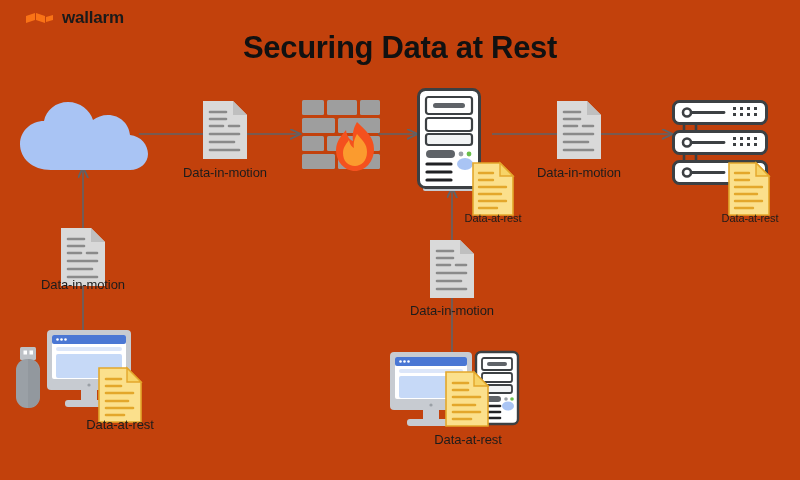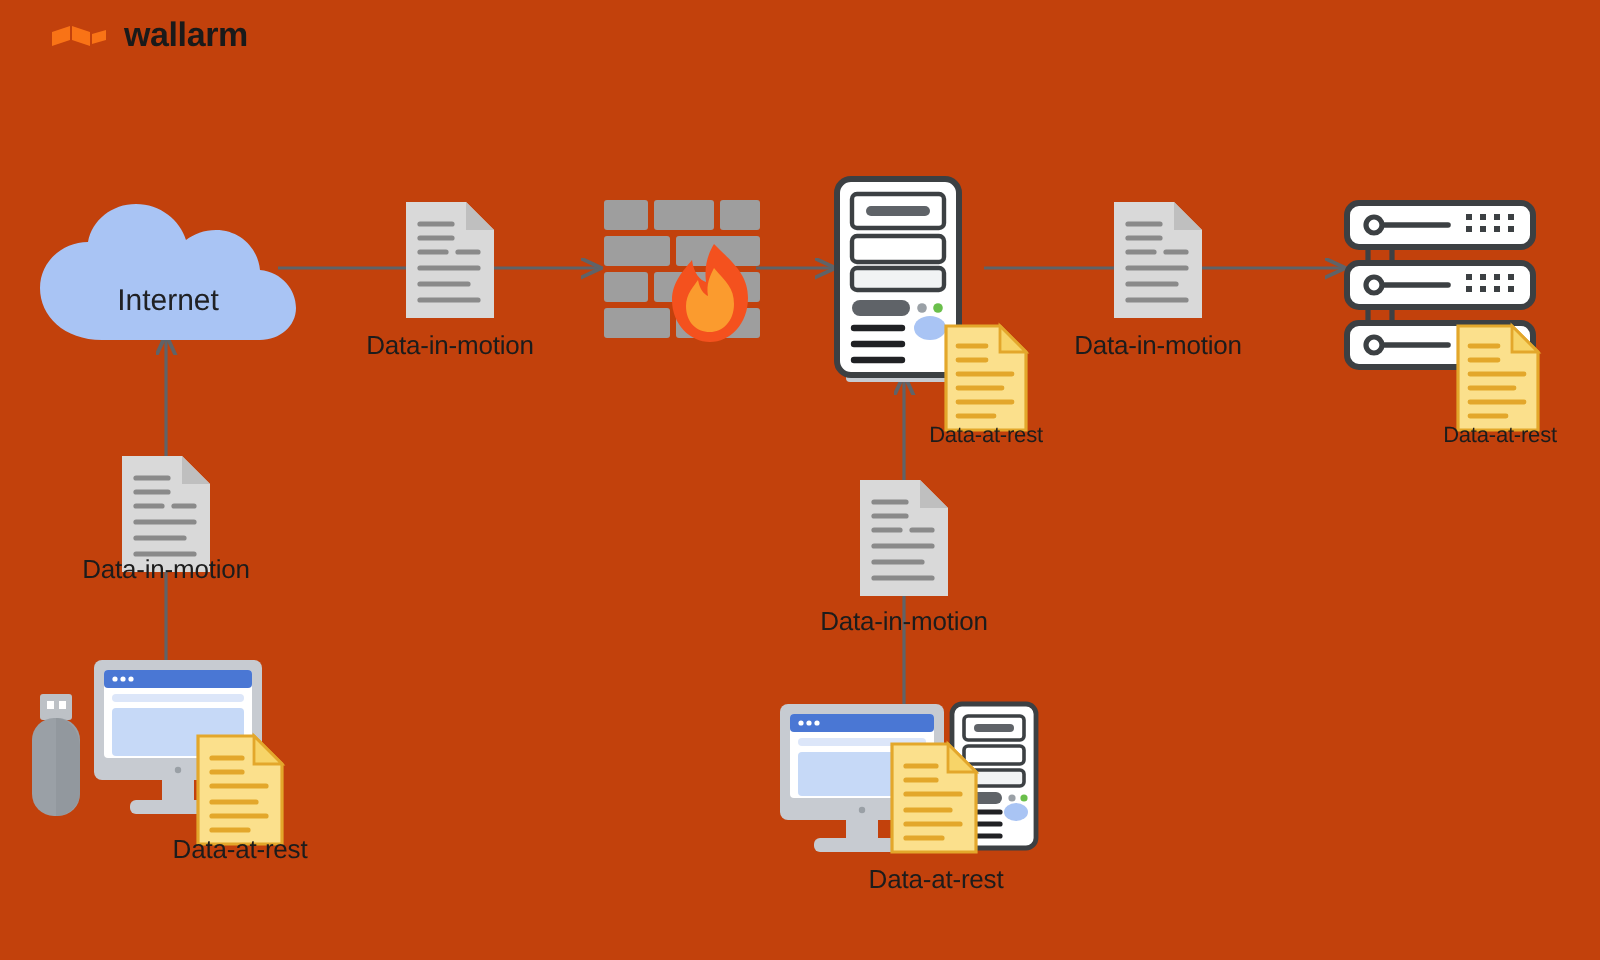--- a/index.html
+++ b/index.html
@@ -63,20 +63,21 @@
     <span class="mark">
       <svg width="30" height="14" viewBox="0 0 30 14">
         <path d="M0 4 L9 1 L9 8 L0 11 Z" fill="#F97316"></path>
         <path d="M10 1 L19 4 L19 11 L10 8 Z" fill="#F97316"></path>
         <path d="M20 5 L27 3 L27 8 L20 10 Z" fill="#F97316"></path>
       </svg>
     </span>
     <span class="wordmark">wallarm</span>
   </div>
 
+  <div id="title" class="abs">Securing Data at Rest</div>
 
   <div class="abs" style="left:0; top:0;">
     <svg width="800" height="480">
       <defs>
         <marker id="ah" markerWidth="7" markerHeight="7" refX="6" refY="3" orient="auto">
           <path d="M0 0 L6.5 3 L0 6" fill="none" stroke="#5F6368" stroke-width="1.2" stroke-linecap="round" stroke-linejoin="round"></path>
         </marker>
       </defs>
       <g stroke="#5F6368" stroke-width="1.6" fill="none">
 
@@ -92,21 +93,20 @@
       </g>
     </svg>
   </div>
 
   <div class="abs" style="left:18px; top:100px;">
     <svg width="132" height="72" viewBox="0 0 132 72">
       <path d="M33 70 C14 70 2 58 2 44 C2 31 13 21 26 21 C28 10 38 2 50 2
                C62 2 72 10 75 20 C79 17 84 15 90 15 C102 15 111 24 112 35
                C123 36 130 45 130 54 C130 63 122 70 112 70 Z" fill="#A9C4F4"></path>
     </svg>
-    <div class="abs cloud-text" style="left:0; top:42px; width:132px; text-align:center;">Internet</div>
   </div>
 
   <div class="abs" style="left:203px; top:101px;">
     <svg width="44" height="58" viewBox="0 0 44 58">
       <path d="M0 0 H30 L44 14 V58 H0 Z" fill="#D9D9D9"></path>
       <path d="M30 0 L44 14 H30 Z" fill="#BFBFBF"></path>
       <g stroke="#8A8A8A" stroke-width="2.6" stroke-linecap="round">
         <line x1="7" y1="11" x2="23" y2="11"></line>
         <line x1="7" y1="18" x2="23" y2="18"></line>
         <line x1="7" y1="25" x2="20" y2="25"></line>

